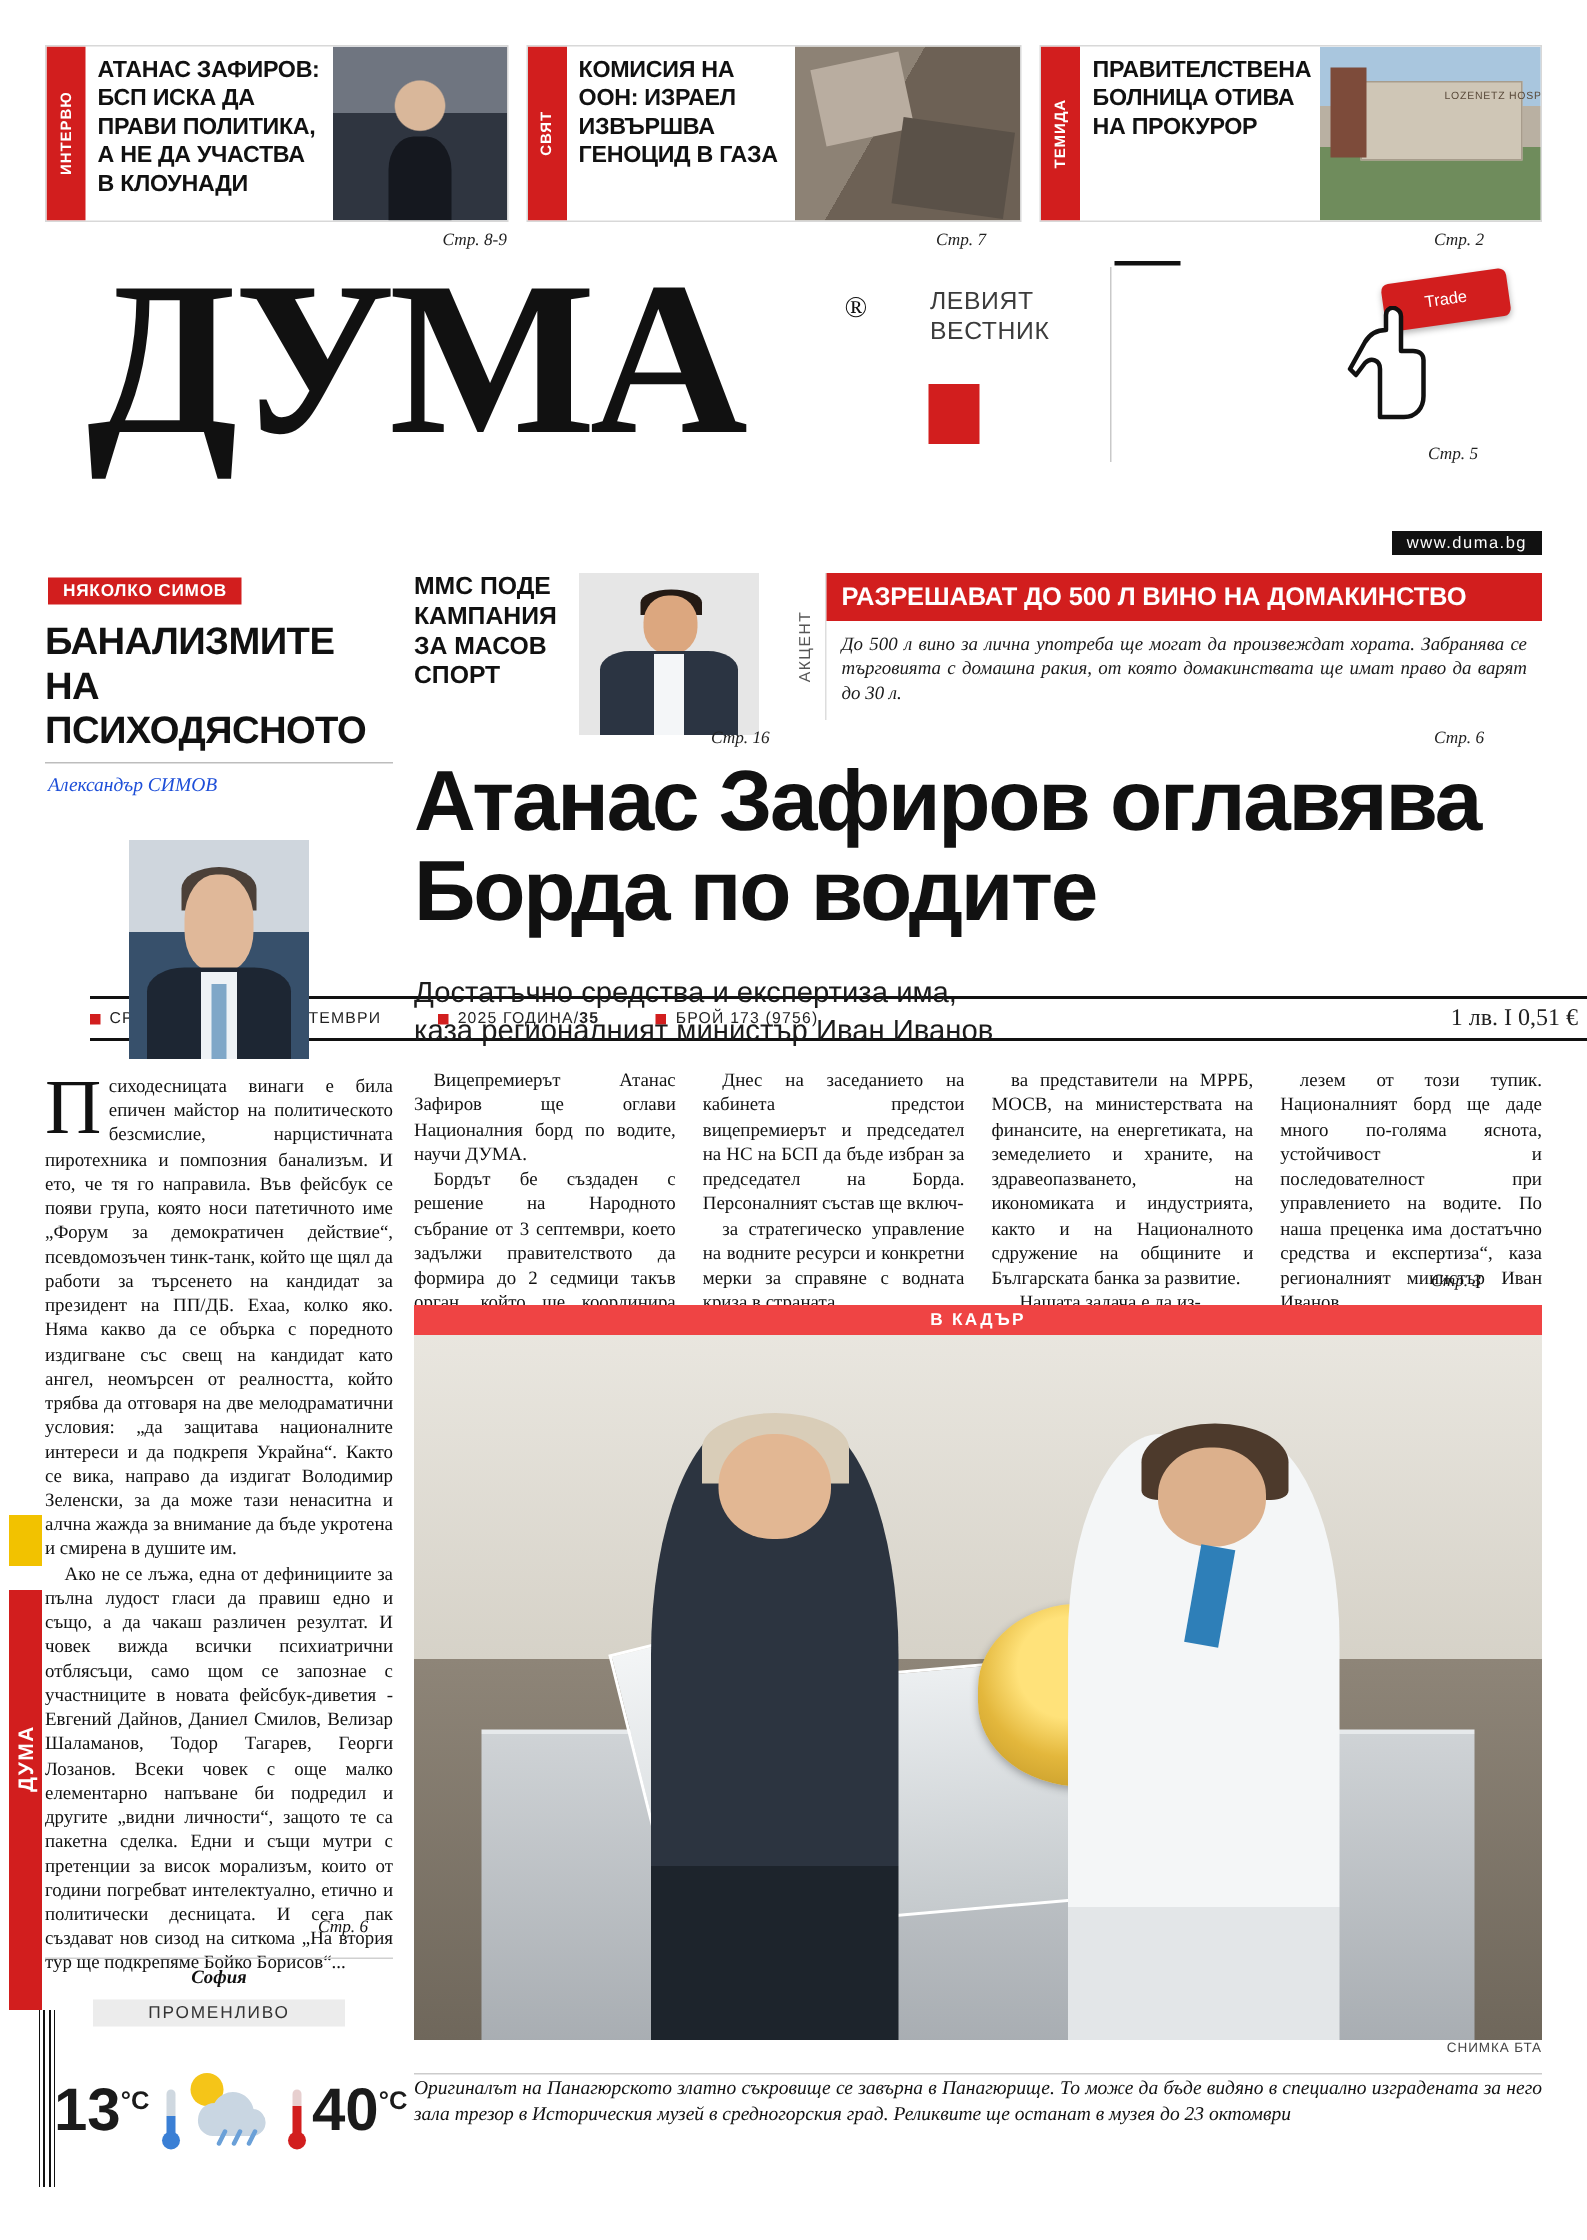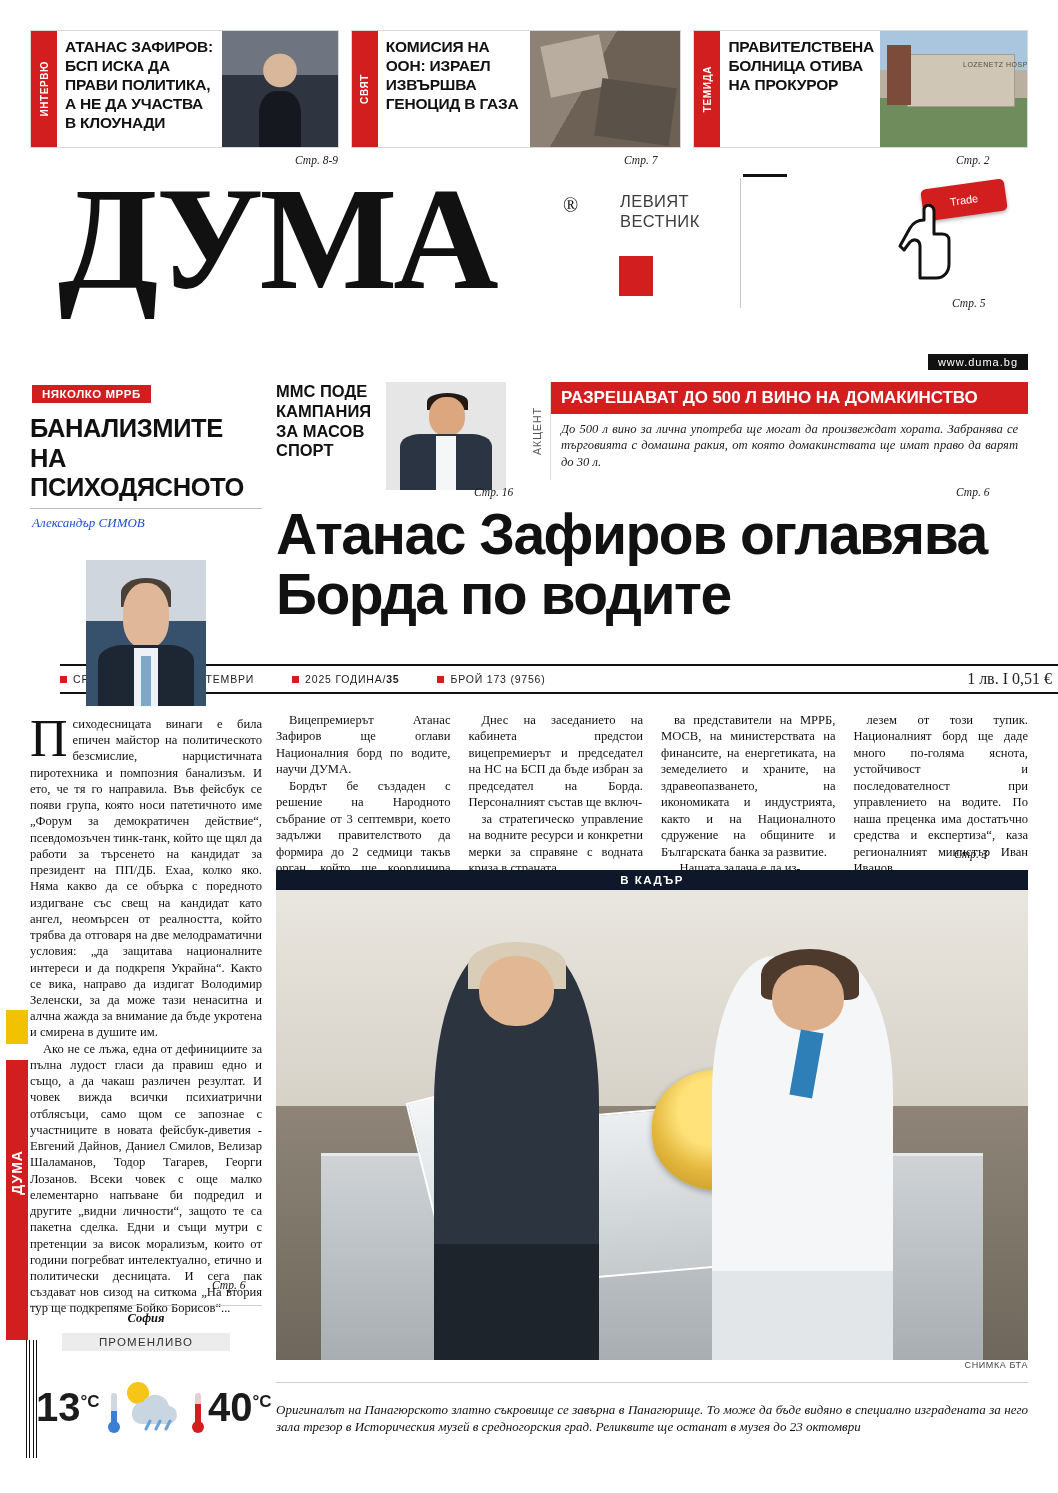--- a/index.html
+++ b/index.html
@@ -672,21 +672,21 @@
     font-size: 11.5px;
   }
 
   
   .kadar-bar {
     position: absolute;
     left: 276px;
     top: 870px;
     width: 752px;
     height: 20px;
-    background: #0f172a;
+    background: #ef4444;
     color: #fff;
     font-family: "Liberation Sans", sans-serif;
     font-weight: bold;
     font-size: 11.5px;
     letter-spacing: 1.5px;
     display: flex;
     align-items: center;
     justify-content: center;
   }
   .kadar-photo {
@@ -774,21 +774,21 @@
     position: absolute;
     left: 276px;
     top: 1382px;
     width: 752px;
     font-family: "Liberation Serif", serif;
     font-style: italic;
     font-size: 13px;
     line-height: 1.32;
     color: #111;
     border-top: 1px solid #ccc;
-    padding-top: 18px;
+    padding-top: 0;
     text-align: justify;
   }
 </style>
 </head>
 <body>
 
 <div class="page">
 
   <div class="top-strip">
 
@@ -867,21 +867,21 @@
       </div>
       <div class="cell">
         <div class="sq"></div>
         <span>БРОЙ 173 (9756)</span>
       </div>
       <div class="price">1 лв. I 0,51 €</div>
     </div>
     <div class="site">www.duma.bg</div>
   </div>
 
-  <div class="op-tag">НЯКОЛКО МРРБ</div>
+  <div class="op-tag">НЯКОЛКО СИМОВ</div>
   <div class="op-title">БАНАЛИЗМИТЕ НА ПСИХОДЯСНОТО</div>
   <div class="op-rule"></div>
   <div class="op-author">Александър СИМОВ</div>
   <div class="op-photo">
     <div class="hairp"></div>
       <div class="face"></div>
       <div class="body"></div>
       <div class="shirt"></div>
       <div class="tie"></div>
   </div>
@@ -937,20 +937,24 @@
     <div class="accent-main">
       <div class="accent-head">РАЗРЕШАВАТ ДО 500 Л ВИНО НА ДОМАКИНСТВО</div>
       <div class="accent-body">До 500 л вино за лична употреба ще могат да произвеждат хората. Забранява се търговията с домашна ракия, от която домакинствата ще имат право да варят до 30 л.</div>
     </div>
   </div>
   <div class="pagref r6">Стр. 6</div>
 
   <div class="main-head">
     <div>Атанас Зафиров оглавява</div>
     <div>Борда по водите</div>
+  </div>
+  <div class="main-sub">
+    <div>Достатъчно средства и експертиза има,</div>
+    <div>каза регионалният министър Иван Иванов</div>
   </div>
   <div class="main-cols">
     <p class="first">Вицепремиерът Атанас Зафиров ще оглави Националния борд по водите, научи ДУМА.</p>
     <p>Бордът бе създаден с решение на Народното събрание от 3 септември, което задължи правителството да формира до 2 седмици такъв орган, който ще координира институциите</p>
     <p>Днес на заседанието на кабинета предстои вицепремиерът и председател на НС на БСП да бъде избран за председател на Борда. Персоналният състав ще включ-</p>
     <p>за стратегическо управление на водните ресурси и конкретни мерки за справяне с водната криза в страната.</p>
     <p>ва представители на МРРБ, МОСВ, на министерствата на финансите, на енергетиката, на земеделието и храните, на здравеопазването, на икономиката и индустрията, както и на Националното сдружение на общините и Българската банка за развитие.</p>
     <p>„Нашата задача е да из-</p>
     <p>лезем от този тупик. Националният борд ще даде много по-голяма яснота, устойчивост и последователност при управлението на водите. По наша преценка има достатъчно средства и експертиза“, каза регионалният министър Иван Иванов.</p>
   </div>

